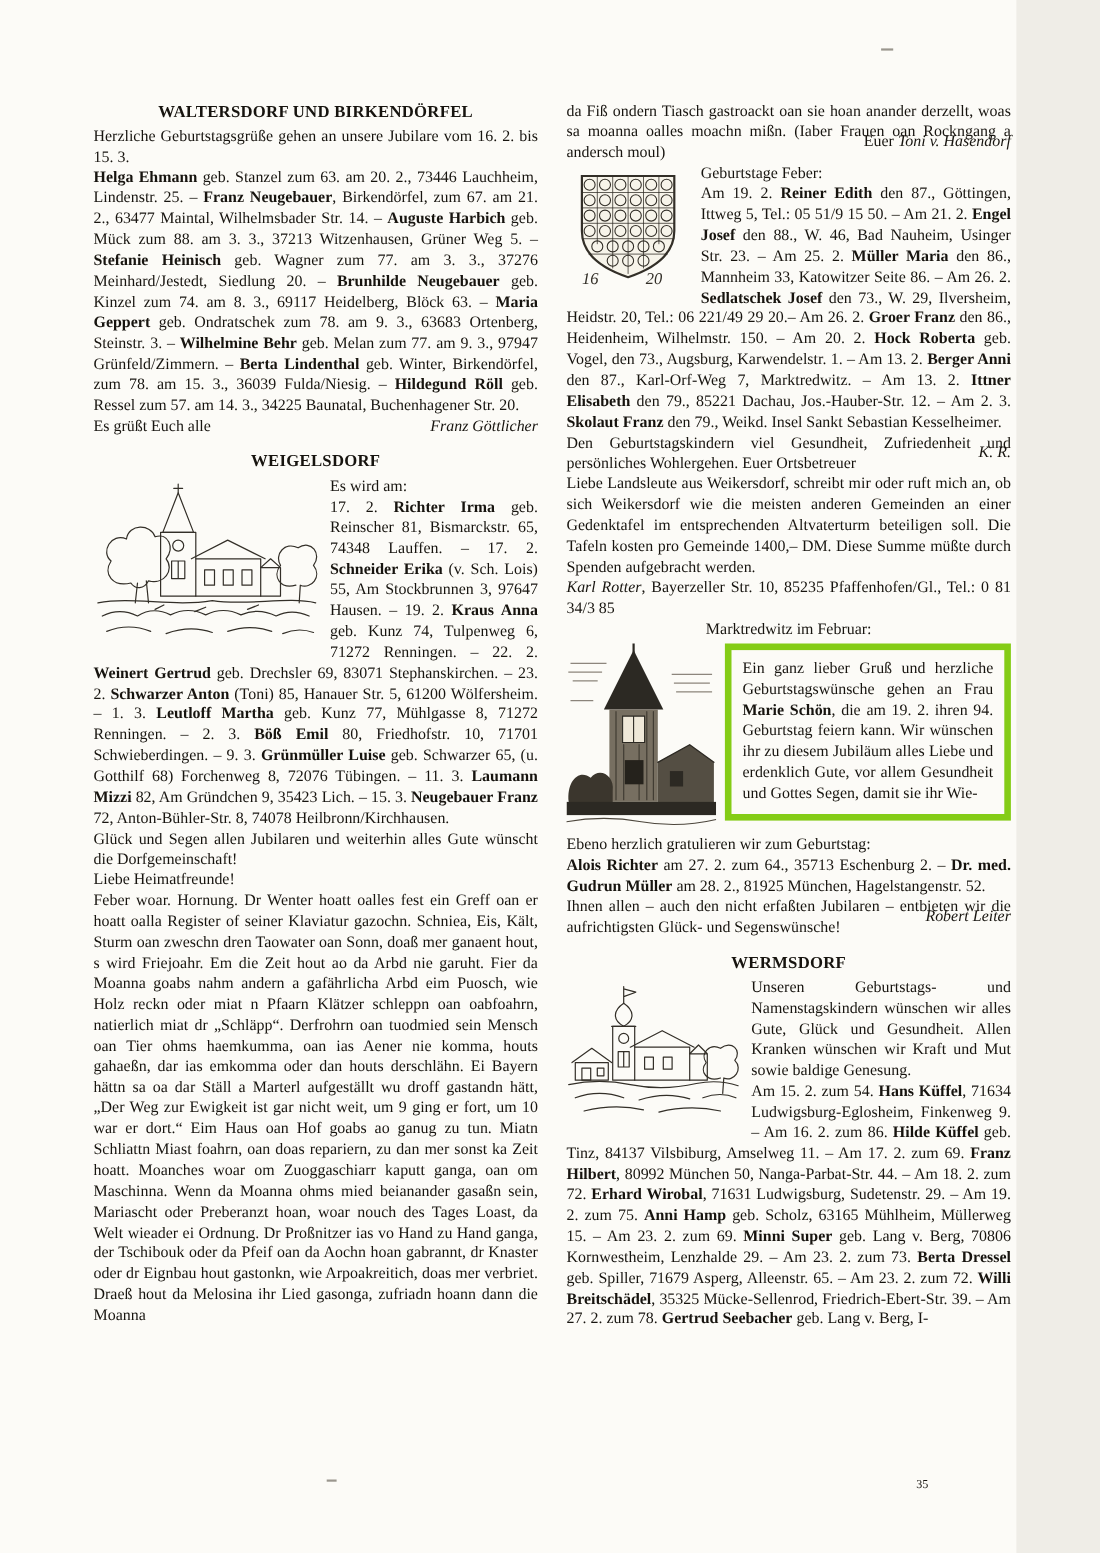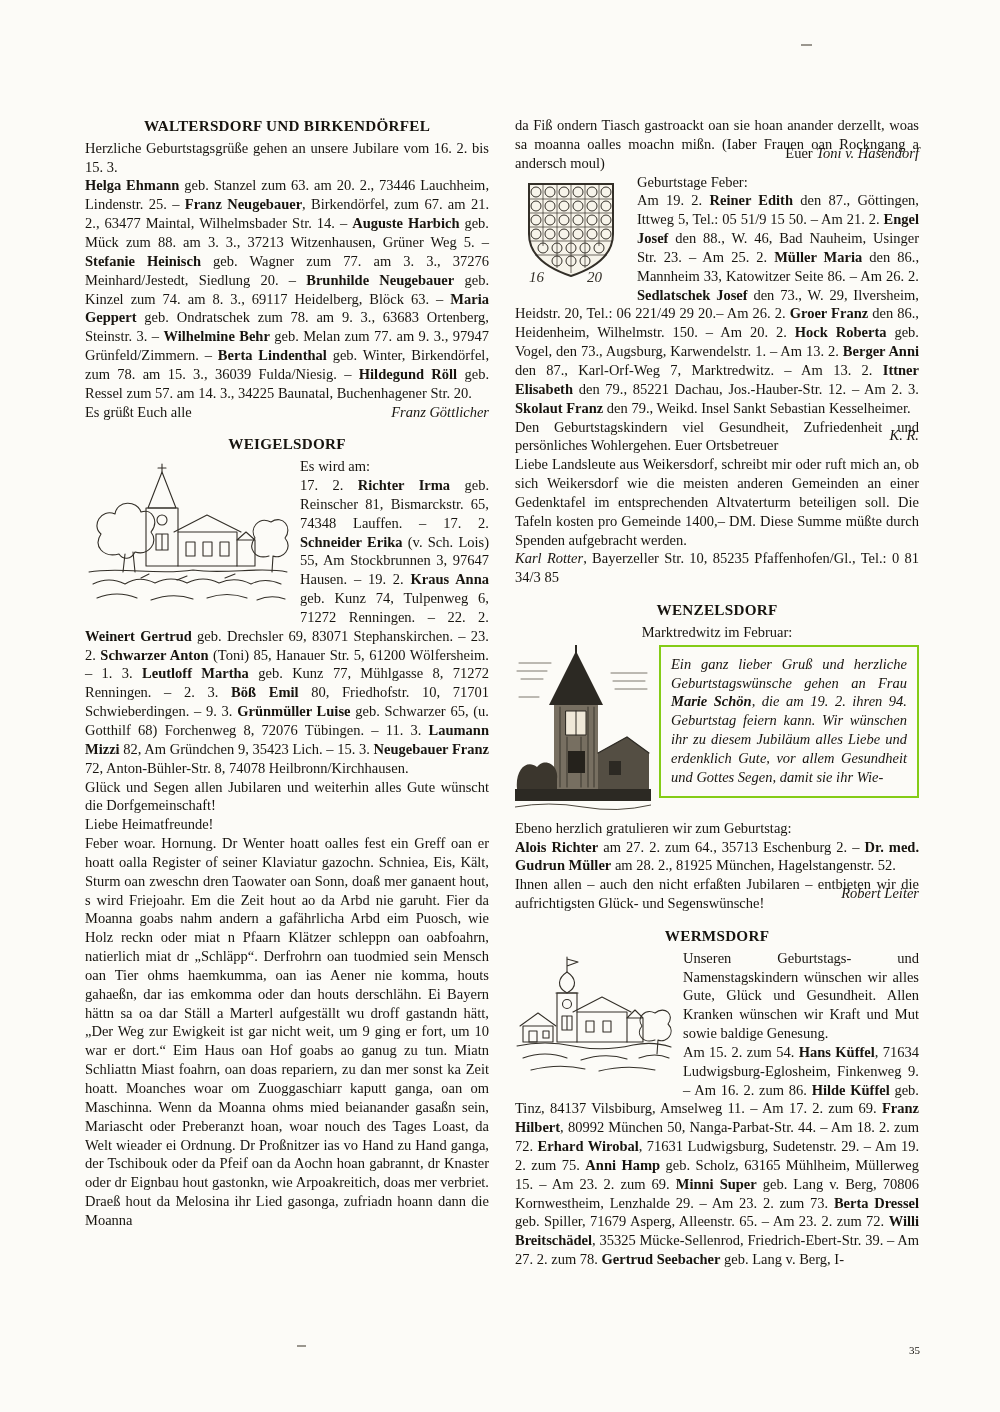--- a/index.html
+++ b/index.html
@@ -1,33 +1,33 @@
 <!DOCTYPE html>
 <html lang="de"><head>
 <meta charset="utf-8">
 <style>
   * { margin:0; padding:0; box-sizing:border-box; }
   html, body { width:1000px; overflow:hidden; background:#efede7; }
   body { height:1412px; font-family:"Liberation Serif", serif; color:#17140f; }
-  .page { position:relative; width:1000px; height:1412px; background:#fcfbf7; padding:116px 76px 0 85px; overflow:hidden; }
+  .page { position:relative; width:924px; height:1412px; background:#fcfbf7; padding:92px 76px 0 85px; overflow:hidden; }
   .columns { display:flex; gap:26px; }
   .col { width:404px; flex:0 0 404px; font-size:14.5px; line-height:1.3; hyphens:auto; }
   p { margin:0; text-align:justify; }
   .b { font-weight:bold; }
   .i { font-style:italic; }
   .sec-title { font-size:15.2px; font-weight:bold; text-align:center; margin:13px 0 3px; letter-spacing:.25px; }
   .sec-title.first { margin-top:0; }
   .sigline { display:flex; justify-content:space-between; align-items:flex-start; }
   .rel { position:relative; }
   .sig-abs { position:absolute; right:0; bottom:10px; white-space:nowrap; }
   .flow::after { content:""; display:block; clear:both; }
   .float-img { float:left; margin:3px 10px 5px 0; }
   .center { text-align:center; }
   .media-row { display:flex; gap:8px; margin:3px 0 2px; align-items:flex-start; }
-  .greet-box { flex:1; border:2px solid #84cc16; padding:8px 10px 9px;font-style:italic; }
+  .greet-box { flex:1; border:6px solid #84cc16; padding:8px 10px 9px; }
   .page-number { position:absolute; right:80px; top:1344px; font-size:11px; }
   .mark { position:absolute; background:#9a968e; }
   .mark-top { left:801px; top:44px; width:11px; height:2px; }
   .mark-bottom { left:297px; top:1345px; width:9px; height:2px; }
   svg text { font-family:"Liberation Serif", serif; }
 </style>
 </head>
 <body>
 
 <div class="page">
@@ -137,21 +137,20 @@
         </div>
         <div class="rel">
           <p>Den Geburtstagskindern viel Gesundheit, Zufriedenheit und persönliches Wohlergehen. Euer Ortsbetreuer</p>
           <span class="sig-abs"><span class="i">K. R.</span></span>
         </div>
         <p>Liebe Landsleute aus Weikersdorf, schreibt mir oder ruft mich an, ob sich Weikersdorf wie die meisten anderen Gemeinden an einer Gedenktafel im entsprechenden Altvaterturm beteiligen soll. Die Tafeln kosten pro Gemeinde 1400,– DM. Diese Summe müßte durch Spenden aufgebracht werden.</p>
         <p><span class="i">Karl Rotter</span><span>, Bayerzeller Str. 10, 85235 Pfaffenhofen/Gl., Tel.: 0 81 34/3 85</span></p>
       </section>
 
       <section>
-        <h2 class="sec-title">WENZELSDORF</h2>
         <p class="center">Marktredwitz im Februar:</p>
         <div class="media-row">
           <svg width="136" height="172" viewBox="0 0 136 172">
             <g stroke-linecap="round">
               <g stroke="#6e675b" stroke-width=".9" fill="none">
                 <path d="M4 18 H36 M2 26 H32 M6 34 H28 M96 28 H132 M98 36 H130 M100 44 H132 M4 52 H24"></path>
               </g>
               <path d="M34 60 L61 6 L88 60 Z" fill="#2c2923"></path>
               <path d="M61 8 V0" stroke="#2c2923" stroke-width="2" fill="none"></path>
               <rect x="39" y="60" width="44" height="84" fill="#776f61"></rect>

